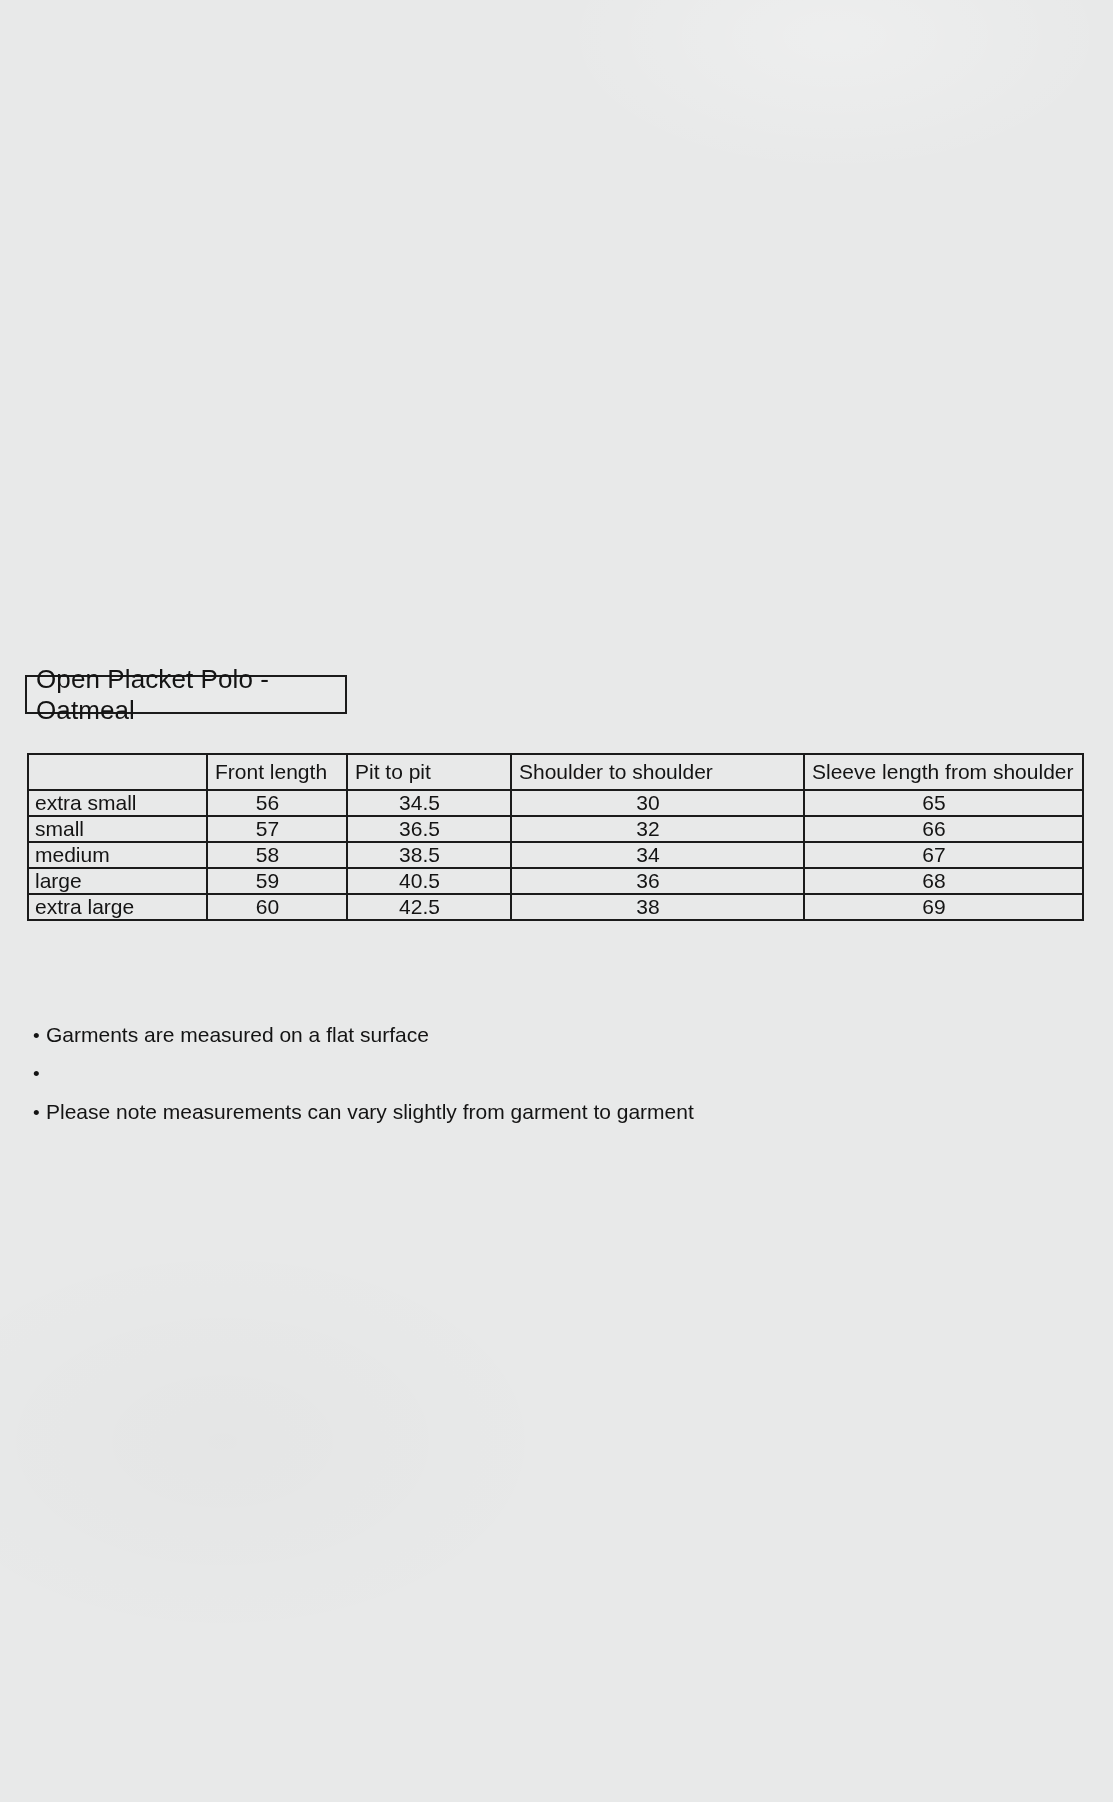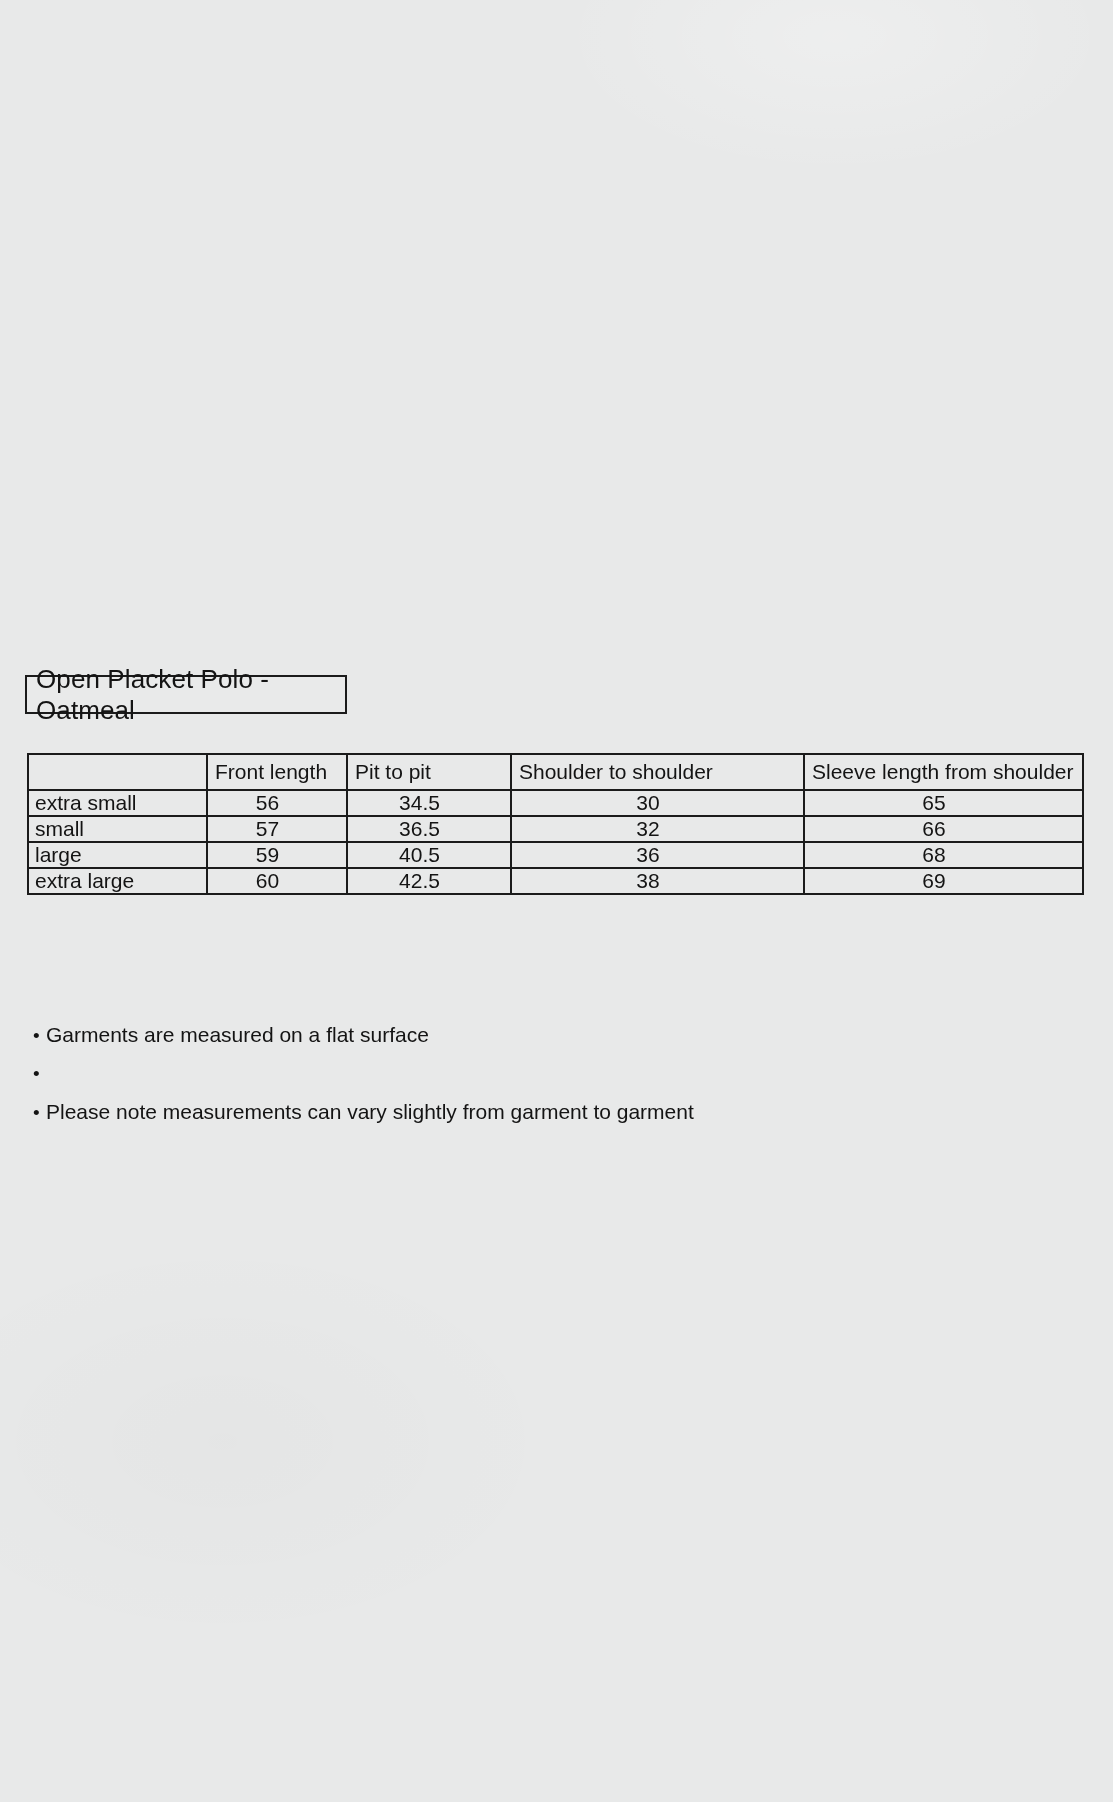--- a/index.html
+++ b/index.html
@@ -107,20 +107,27 @@
       <td class="c4 num">65</td>
     </tr>
     <tr>
       <td class="c0 label">small</td>
       <td class="c1 num">57</td>
       <td class="c2 num">36.5</td>
       <td class="c3 num">32</td>
       <td class="c4 num">66</td>
     </tr>
     <tr>
+      <td class="c0 label">medium</td>
+      <td class="c1 num">58</td>
+      <td class="c2 num">38.5</td>
+      <td class="c3 num">34</td>
+      <td class="c4 num">67</td>
+    </tr>
+    <tr>
       <td class="c0 label">large</td>
       <td class="c1 num">59</td>
       <td class="c2 num">40.5</td>
       <td class="c3 num">36</td>
       <td class="c4 num">68</td>
     </tr>
     <tr>
       <td class="c0 label">extra large</td>
       <td class="c1 num">60</td>
       <td class="c2 num">42.5</td>

